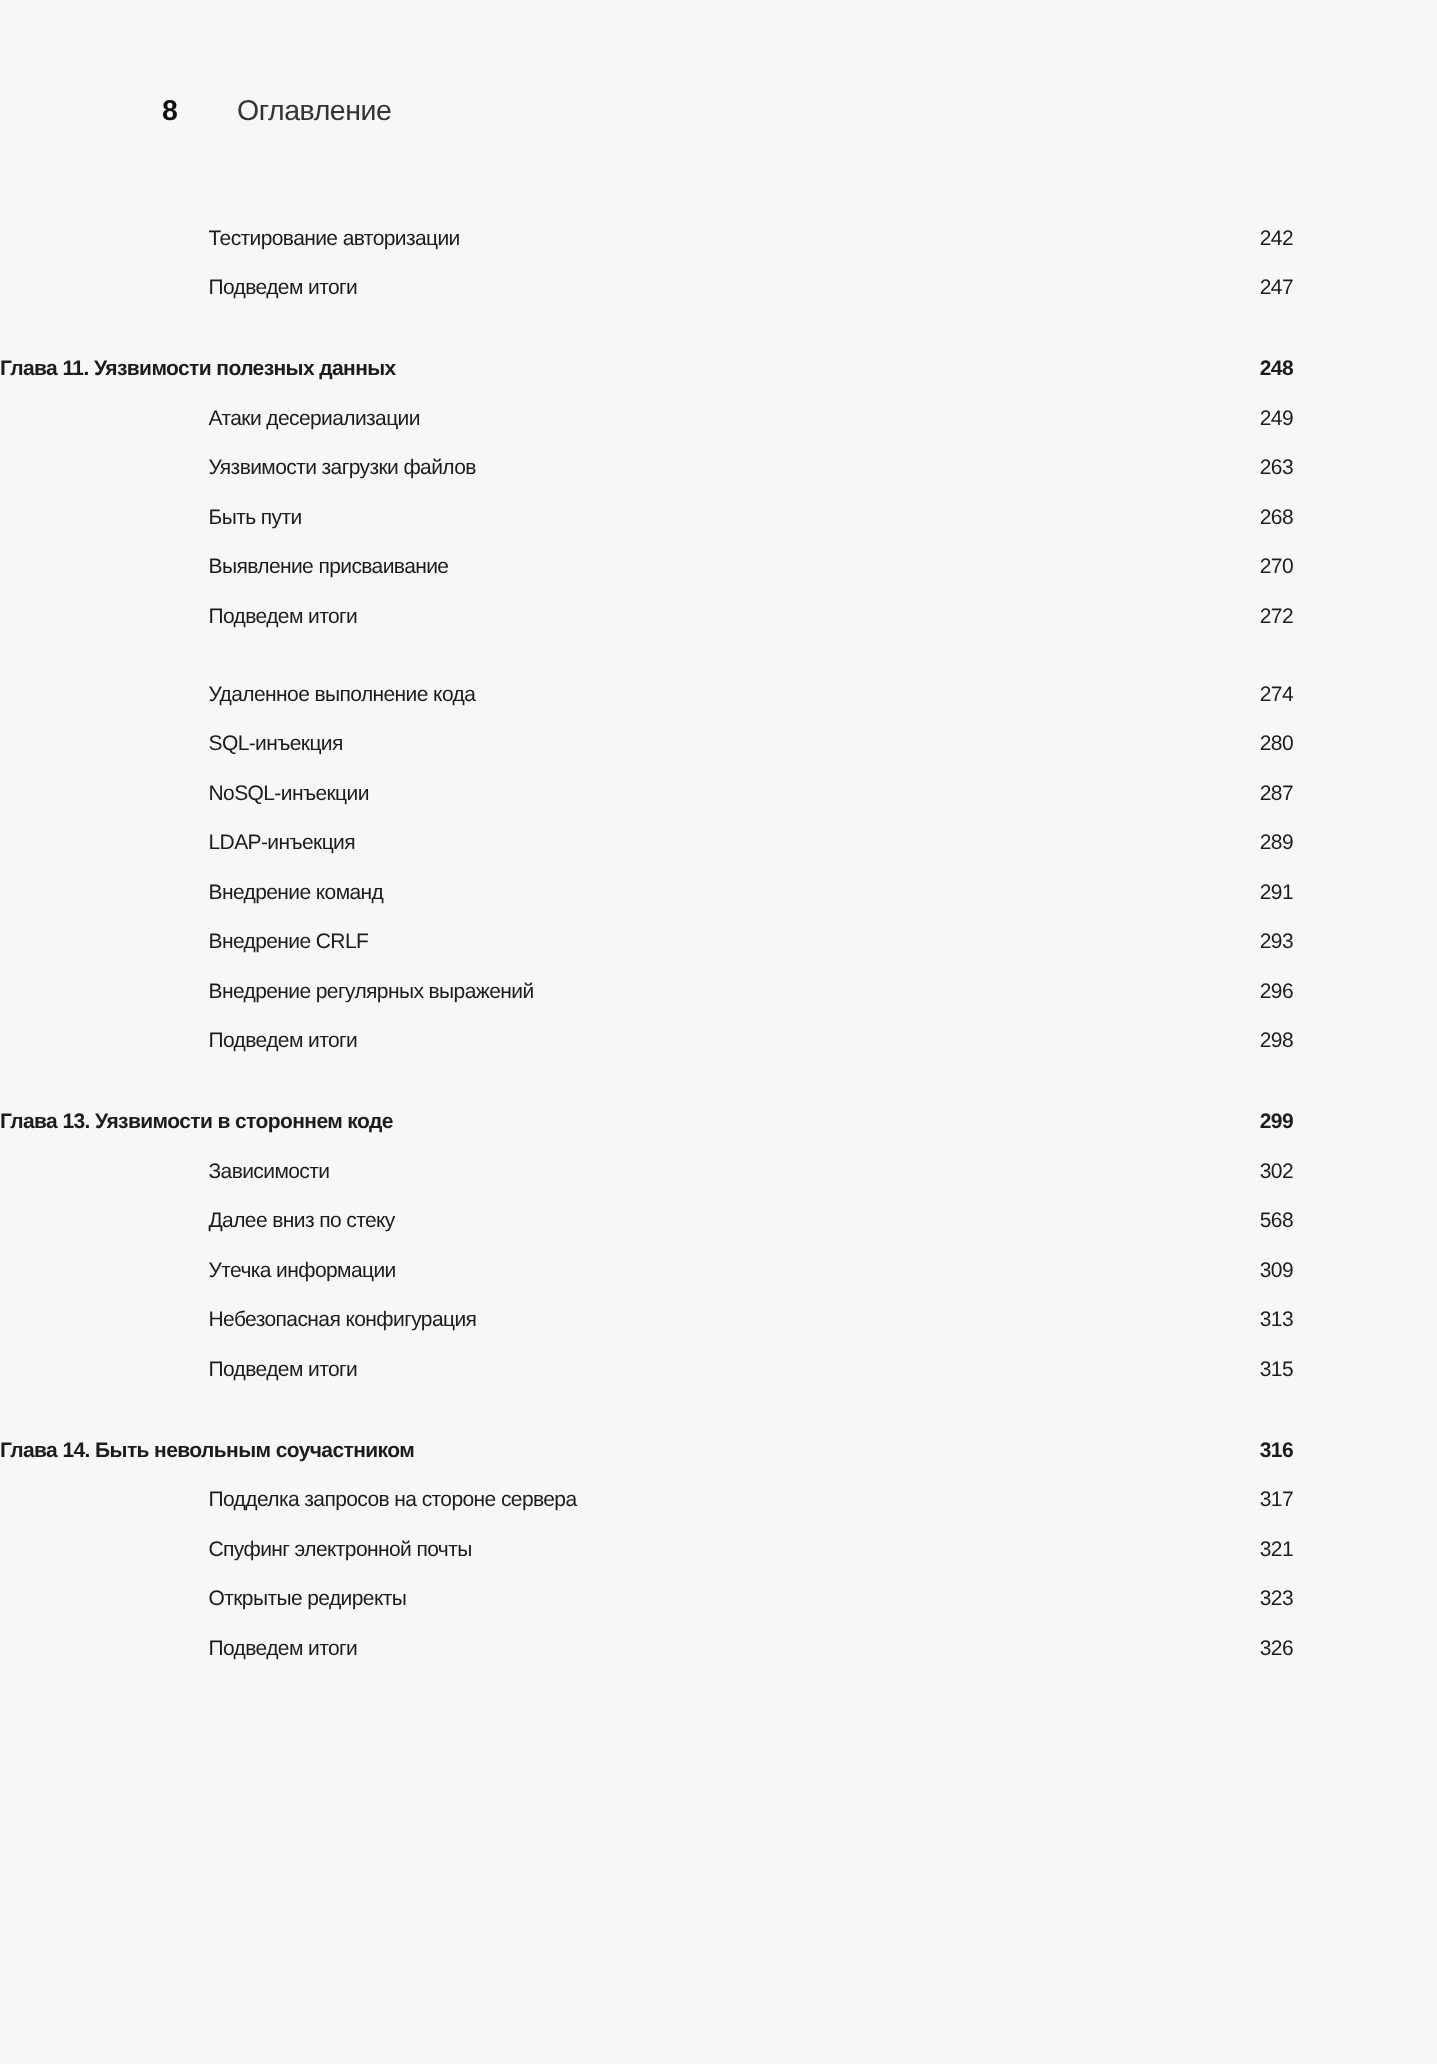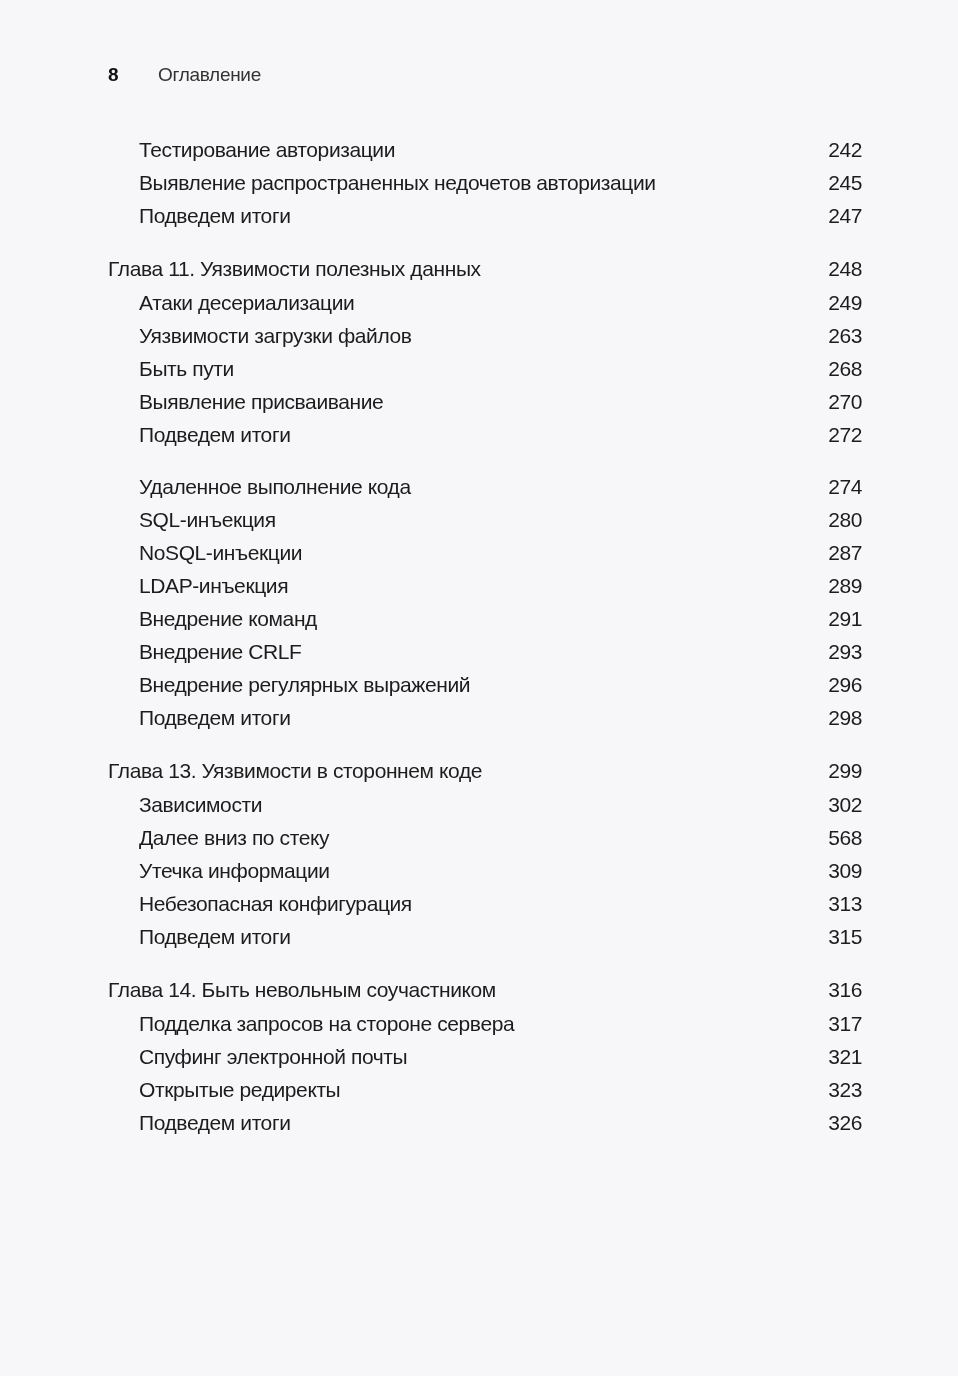--- a/index.html
+++ b/index.html
@@ -15,28 +15,28 @@
       position: absolute; left: 108px; top: 64px;
       display: flex; align-items: baseline;
       font-size: 19px;
     }
     .page-num { font-weight: bold; width: 50px; color: #111; }
     .running-title { color: #333; letter-spacing: -0.3px; }
 
     .toc { position: absolute; left: 0; top: 133px; width: 958px; }
     .section { margin-bottom: 19px; }
     .row {
-      display: flex; align-items: center;
+      display: flex; align-items: flex-end;
       height: 33px;
-      font-size: 21px;
+      font-size: 14px;
       letter-spacing: -0.4px;
       padding-right: 96px;
     }
     .row.sub { padding-left: 139px; }
-    .row.chapter { padding-left: 108px; font-weight: normal; height: 35px; }
+    .row.chapter { font-weight: bold; height: 35px; }
     .label { white-space: nowrap; color: #1c1c1c; }
     .leader {
       flex: 1;
       overflow: hidden;
       white-space: nowrap;
       margin: 0 8px;
       color: #333;
       letter-spacing: 2.6px;
       font-weight: normal;
       position: relative;
@@ -57,25 +57,20 @@
 </div>
 
 <div class="toc" id="toc">
     <div class="section">
       <div class="row sub">
         <span class="label">Тестирование авторизации</span>
         <span class="leader"></span>
         <span class="pg">242</span>
       </div>
       <div class="row sub">
-        <span class="label">Выявление распространенных недочетов авторизации</span>
-        <span class="leader"></span>
-        <span class="pg">245</span>
-      </div>
-      <div class="row sub">
         <span class="label">Подведем итоги</span>
         <span class="leader"></span>
         <span class="pg">247</span>
       </div>
     </div>
     <div class="section">
       <div class="row chapter">
         <span class="label">Глава 11. Уязвимости полезных данных</span>
         <span class="leader"></span>
         <span class="pg">248</span>

